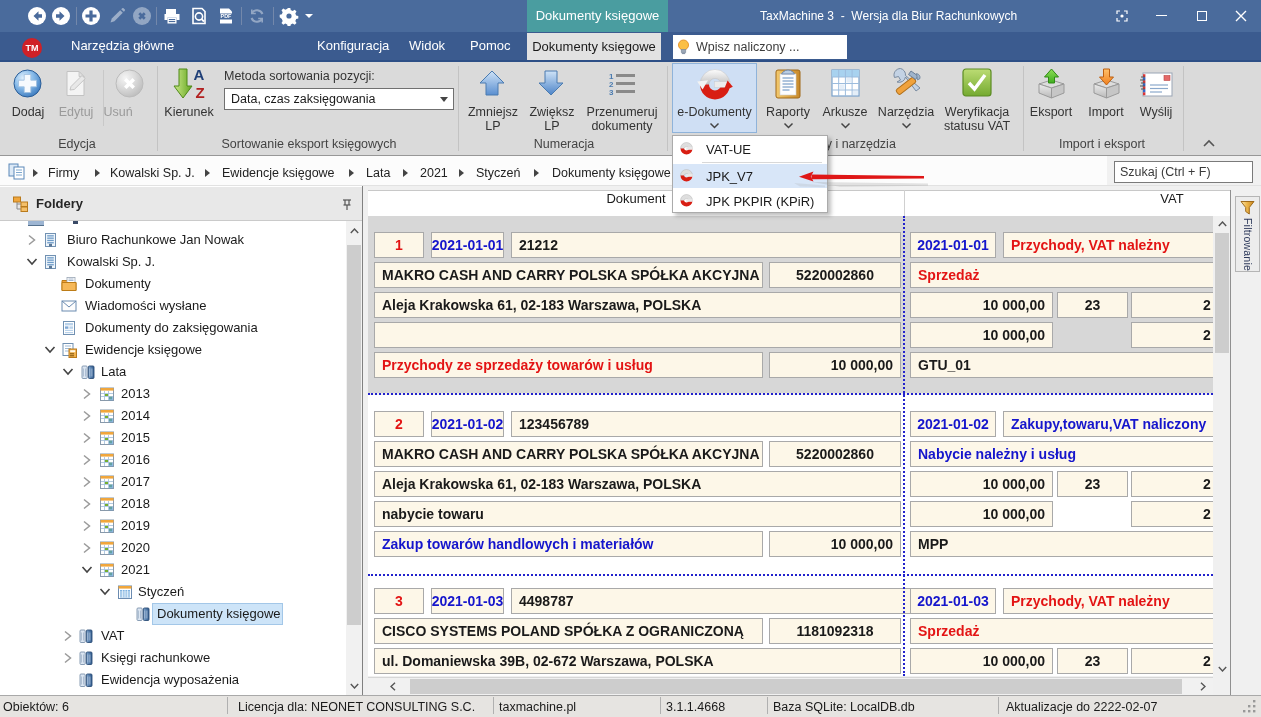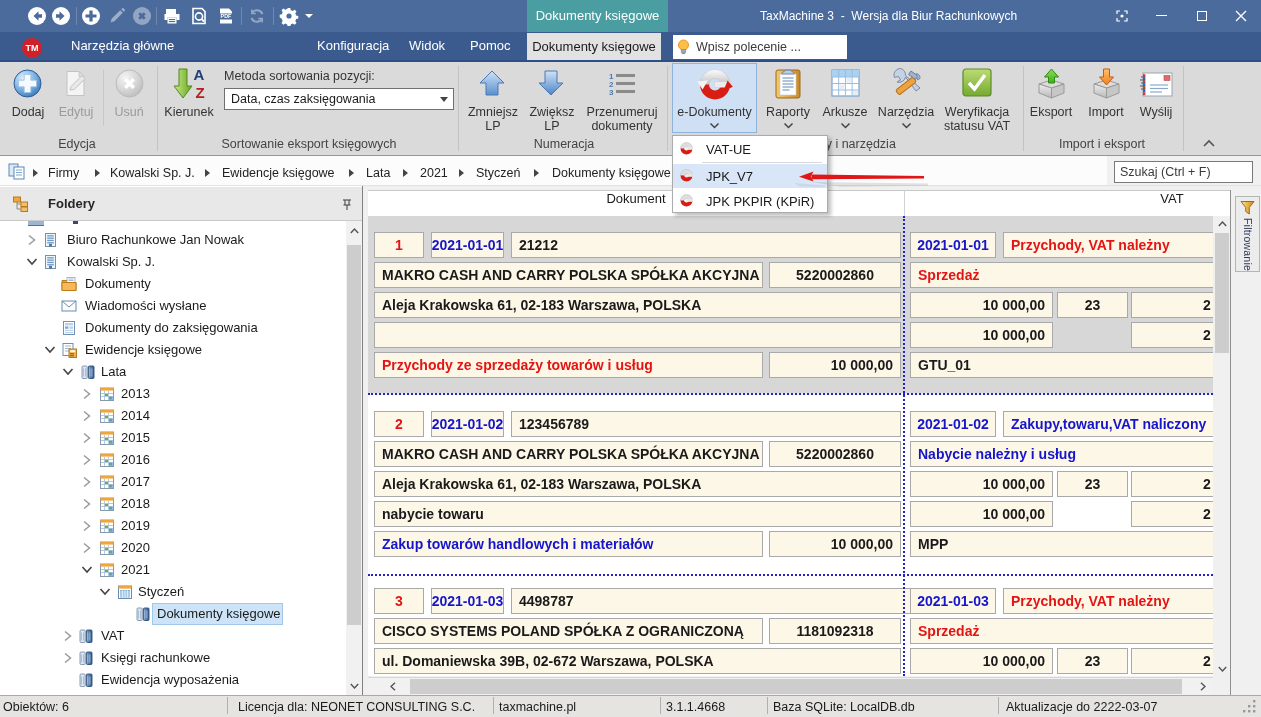--- a/index.html
+++ b/index.html
@@ -119,21 +119,21 @@
   <div class="txt" style="left:470px;top:32px;height:28px;line-height:28px;color:#fff;font-size:13px;">Pomoc</div>
   <div class="abs" style="left:527px;top:33px;width:134px;height:27px;background:#e2e2e2;"></div>
   <div class="txt" style="left:527px;top:33px;width:134px;height:27px;line-height:27px;text-align:center;color:#1a1a1a;font-size:13px;">Dokumenty księgowe</div>
 
   <div class="abs" style="left:673px;top:35px;width:174px;height:24px;background:#fff;box-sizing:border-box;"></div>
   <svg class="abs" style="left:676px;top:39px;" width="15" height="17" viewBox="0 0 15 17">
     <circle cx="7.5" cy="6" r="5" fill="#fbbf45" stroke="#e8962e" stroke-width="1"></circle>
     <rect x="5.2" y="10.5" width="4.6" height="3" fill="#9aa7b8" stroke="#7c8a9c" stroke-width=".6"></rect>
     <rect x="5.8" y="13.5" width="3.4" height="1.6" fill="#8895a8"></rect>
   </svg>
-  <div class="txt" style="left:696px;top:35px;height:24px;line-height:24px;color:#3c3c3c;font-size:12.5px;">Wpisz polecenie ...</div>
+  <div class="txt" style="left:696px;top:35px;height:24px;line-height:24px;color:#3c3c3c;font-size:12.5px;">Wpisz naliczony ...</div>
 
   <div class="abs" style="left:0;top:62px;width:1261px;height:93px;background:#dadada;border-bottom:1px solid #979797;box-sizing:content-box;"></div>
   <div id="ribbon-icons">
     <svg class="abs" style="left:13px;top:69px" width="29" height="29" viewBox="0 0 29 29">
       <defs>
         <radialGradient id="gblue" cx="35%" cy="30%" r="75%">
           <stop offset="0%" stop-color="#e3f1fc"></stop>
             <stop offset="45%" stop-color="#8fc0ec"></stop>
             <stop offset="100%" stop-color="#3d7cc0"></stop>
         </radialGradient>
@@ -344,21 +344,21 @@
   <div class="vsep" style="left:103px;top:70px;height:56px;background:#c8c8c8;"></div>
 
   <div class="rlabel" style="left:37px;top:137px;width:80px;">Edycja</div>
   <div class="rlabel" style="left:209px;top:137px;width:200px;">Sortowanie eksport księgowych</div>
   <div class="rlabel" style="left:514px;top:137px;width:100px;">Numeracja</div>
   <div class="rlabel" style="left:767px;top:137px;width:150px;">Raporty i narzędzia</div>
   <div class="rlabel" style="left:1027px;top:137px;width:150px;">Import i eksport</div>
 
   <div class="rbtnlabel" style="left:2px;top:105px;width:52px;">Dodaj</div>
   <div class="rbtnlabel" style="left:50px;top:105px;width:52px;color:#9a9a9a;">Edytuj</div>
-  <div class="rbtnlabel" style="left:103px;top:105px;width:52px;color:#9a9a9a;">Usuń</div>
+  <div class="rbtnlabel" style="left:92px;top:105px;width:52px;color:#9a9a9a;">Usuń</div>
   <div class="rbtnlabel" style="left:159px;top:105px;width:60px;">Kierunek</div>
   <div class="rbtnlabel" style="left:464px;top:105px;width:58px;">Zmniejsz<br>LP</div>
   <div class="rbtnlabel" style="left:523px;top:105px;width:58px;">Zwiększ<br>LP</div>
   <div class="rbtnlabel" style="left:580px;top:105px;width:84px;">Przenumeruj<br>dokumenty</div>
   <div class="rbtnlabel" style="left:672px;top:105px;width:85px;">e-Dokumenty</div>
   <div class="rbtnlabel" style="left:758px;top:105px;width:60px;">Raporty</div>
   <div class="rbtnlabel" style="left:815px;top:105px;width:60px;">Arkusze</div>
   <div class="rbtnlabel" style="left:872px;top:105px;width:68px;">Narzędzia</div>
   <div class="rbtnlabel" style="left:937px;top:105px;width:80px;">Weryfikacja<br>statusu VAT</div>
   <div class="rbtnlabel" style="left:1025px;top:105px;width:52px;">Eksport</div>
@@ -409,21 +409,21 @@
   <div id="foldery-header">
     <svg class="abs" style="left:12px;top:196px" width="17" height="16" viewBox="0 0 17 16">
       <g fill="none" stroke="#8a8a8a" stroke-width="1">
           <path d="M5 5 v8 h4"></path>
           <path d="M5 8 h4"></path>
         </g>
       <rect x="1.5" y="1" width="7" height="5" fill="#f0a63c" stroke="#b97a1c" stroke-width="1"></rect>
       <rect x="9" y="6" width="6.5" height="4.5" fill="#f5c06a" stroke="#b97a1c" stroke-width="1"></rect>
       <rect x="9" y="11" width="6.5" height="4.5" fill="#f5c06a" stroke="#b97a1c" stroke-width="1"></rect>
     </svg>
-    <div class="txt" style="left:48px;top:187px;height:34px;line-height:33px;font-size:13px;font-weight:bold;color:#262626;">Foldery</div>
+    <div class="txt" style="left:36px;top:187px;height:34px;line-height:33px;font-size:13px;font-weight:bold;color:#262626;">Foldery</div>
     <svg class="abs" style="left:341px;top:198px" width="12" height="13" viewBox="0 0 12 13">
       <g stroke="#555" stroke-width="1.2" fill="none">
         <path d="M2 2 h8"></path>
           <path d="M4 2 v5"></path>
           <path d="M8 2 v5"></path>
           <path d="M2.5 7 h7"></path>
           <path d="M6 7 v5"></path>
       </g>
     </svg>
   </div>
@@ -787,21 +787,21 @@
   <div class="statxt" style="left:3px;">Obiektów: 6</div>
   <div class="stasep" style="left:227px;"></div>
   <div class="statxt" style="left:238px;">Licencja dla: NEONET CONSULTING S.C.</div>
   <div class="stasep" style="left:493px;"></div>
   <div class="statxt" style="left:499px;">taxmachine.pl</div>
   <div class="stasep" style="left:660px;"></div>
   <div class="statxt" style="left:666px;">3.1.1.4668</div>
   <div class="stasep" style="left:767px;"></div>
   <div class="statxt" style="left:773px;">Baza SQLite: LocalDB.db</div>
   <div class="stasep" style="left:998px;"></div>
-  <div class="statxt" style="left:1006px;">Aktualizacje do 2222-03-07</div>
+  <div class="statxt" style="left:1006px;">Aktualizacje do 2222-02-07</div>
   <div id="grip">
     <svg class="abs" style="left:1241px;top:699px" width="16" height="16" viewBox="0 0 16 16">
       <g fill="#999">
         <rect x="12" y="1" width="2.4" height="2.4"></rect>
         <rect x="7" y="6" width="2.4" height="2.4"></rect>
           <rect x="12" y="6" width="2.4" height="2.4"></rect>
         <rect x="2" y="11" width="2.4" height="2.4"></rect>
           <rect x="7" y="11" width="2.4" height="2.4"></rect>
           <rect x="12" y="11" width="2.4" height="2.4"></rect>
       </g>

